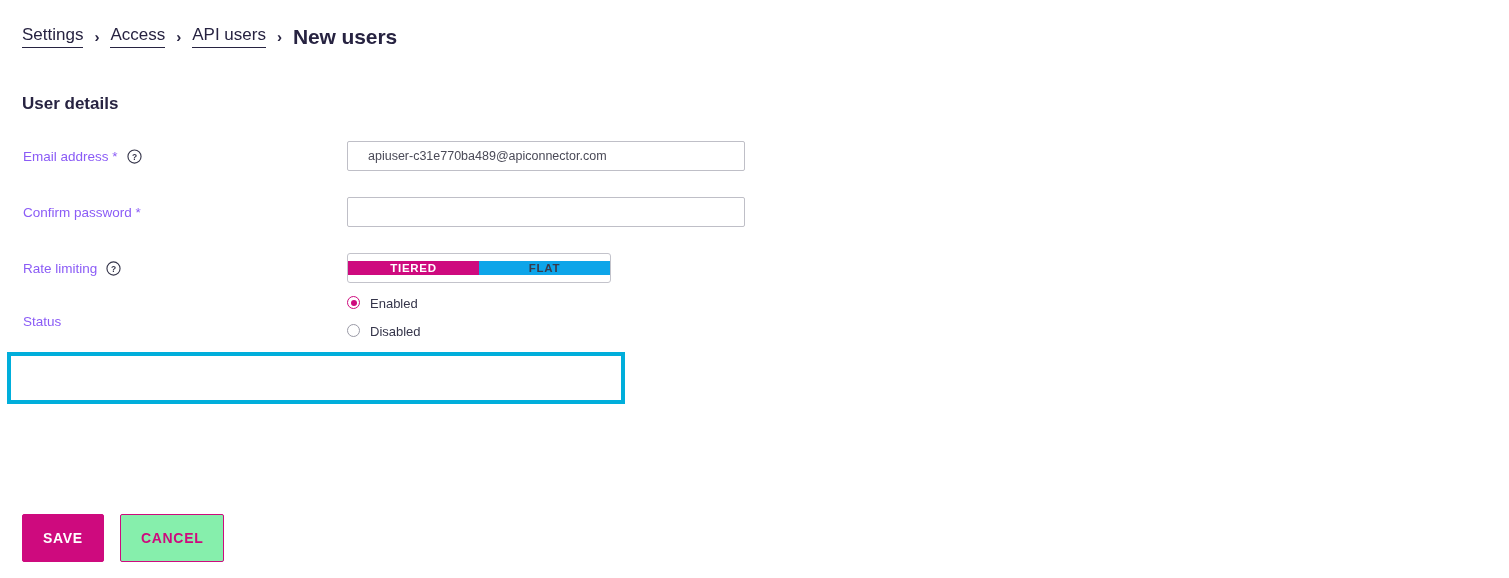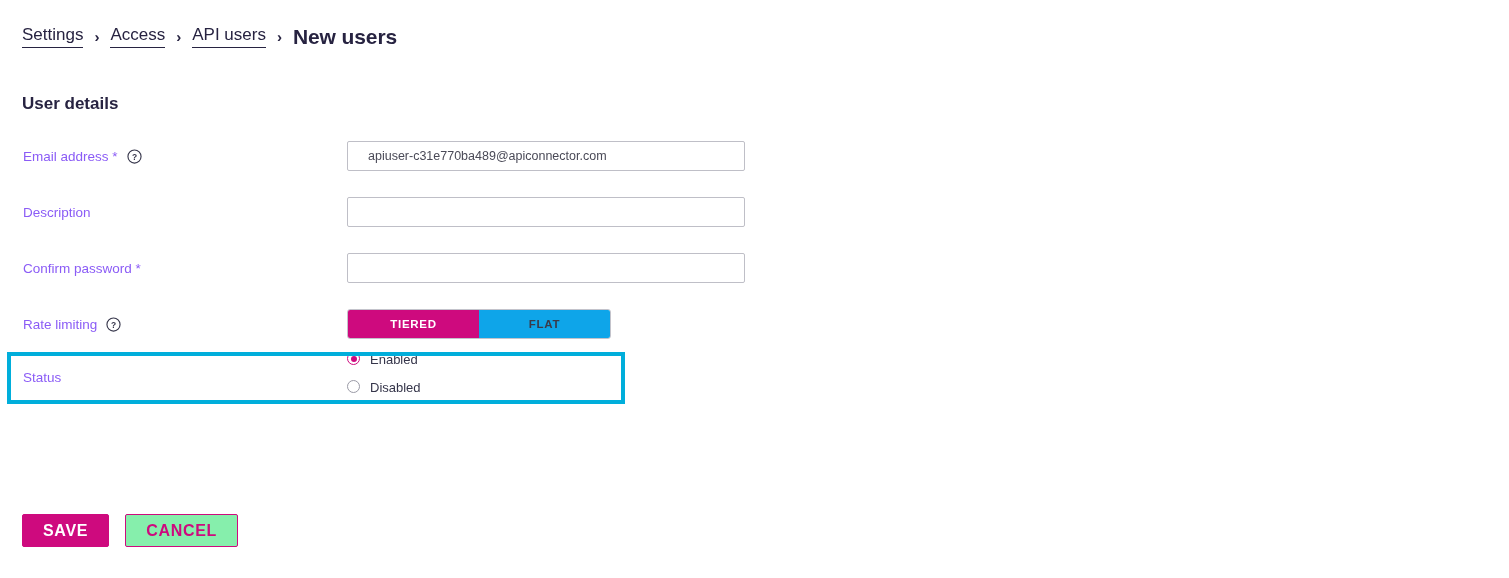--- a/index.html
+++ b/index.html
@@ -127,20 +127,21 @@
     position: absolute;
     left: 347px;
     width: 264px;
     height: 30px;
     box-sizing: border-box;
     display: flex;
     border: 1px solid #c3c3cb;
     border-radius: 3px;
     overflow: hidden;
     background: #fff;
+    align-items: center;
   }
   .seg {
     flex: 1 1 50%;
     display: flex;
     align-items: center;
     justify-content: center;
     font-size: 11.5px;
     font-weight: bold;
     letter-spacing: 0.7px;
     color: #3a3a4a;
@@ -198,29 +199,29 @@
 
   
   .actions {
     position: absolute;
     left: 22px;
     top: 514px;
     display: flex;
     gap: 16px;
   }
   .btn {
-    height: 33px;
+    height: 48px;
     min-width: 62px;
     padding: 0 20px;
     box-sizing: border-box;
     display: inline-flex;
     align-items: center;
     justify-content: center;
     font-family: "Liberation Sans", sans-serif;
-    font-size: 16px;
+    font-size: 14px;
     font-weight: bold;
     letter-spacing: 0.7px;
     border-radius: 2px;
     cursor: pointer;
   }
   .btn-primary {
     background: #ce0a7e;
     color: #ffffff;
     border: 1px solid #ce0a7e;
   }
@@ -254,26 +255,20 @@
       <span class="help-icon">
         <svg viewBox="0 0 16 16" width="15" height="15" aria-hidden="true">
           <circle cx="8" cy="8" r="7" fill="none" stroke="#35354a" stroke-width="1.2"></circle>
           <text x="8" y="11.6" font-family="Liberation Sans, sans-serif" font-size="9" font-weight="bold" fill="#35354a" text-anchor="middle">?</text>
         </svg>
       </span>
     </div>
     <input class="field" type="text" value="apiuser-c31e770ba489@apiconnector.com" style="">
   </div>
 
-  <div class="form-row">
-    <div class="label">
-      <span>Description</span>
-    </div>
-    <input class="field" type="text" value="" style="">
-  </div>
 
 
   <div class="form-row">
     <div class="label">
       <span>Confirm password *</span>
     </div>
     <input class="field" type="text" value="" style="">
   </div>
 
   <div class="form-row" style="height:56px;">

